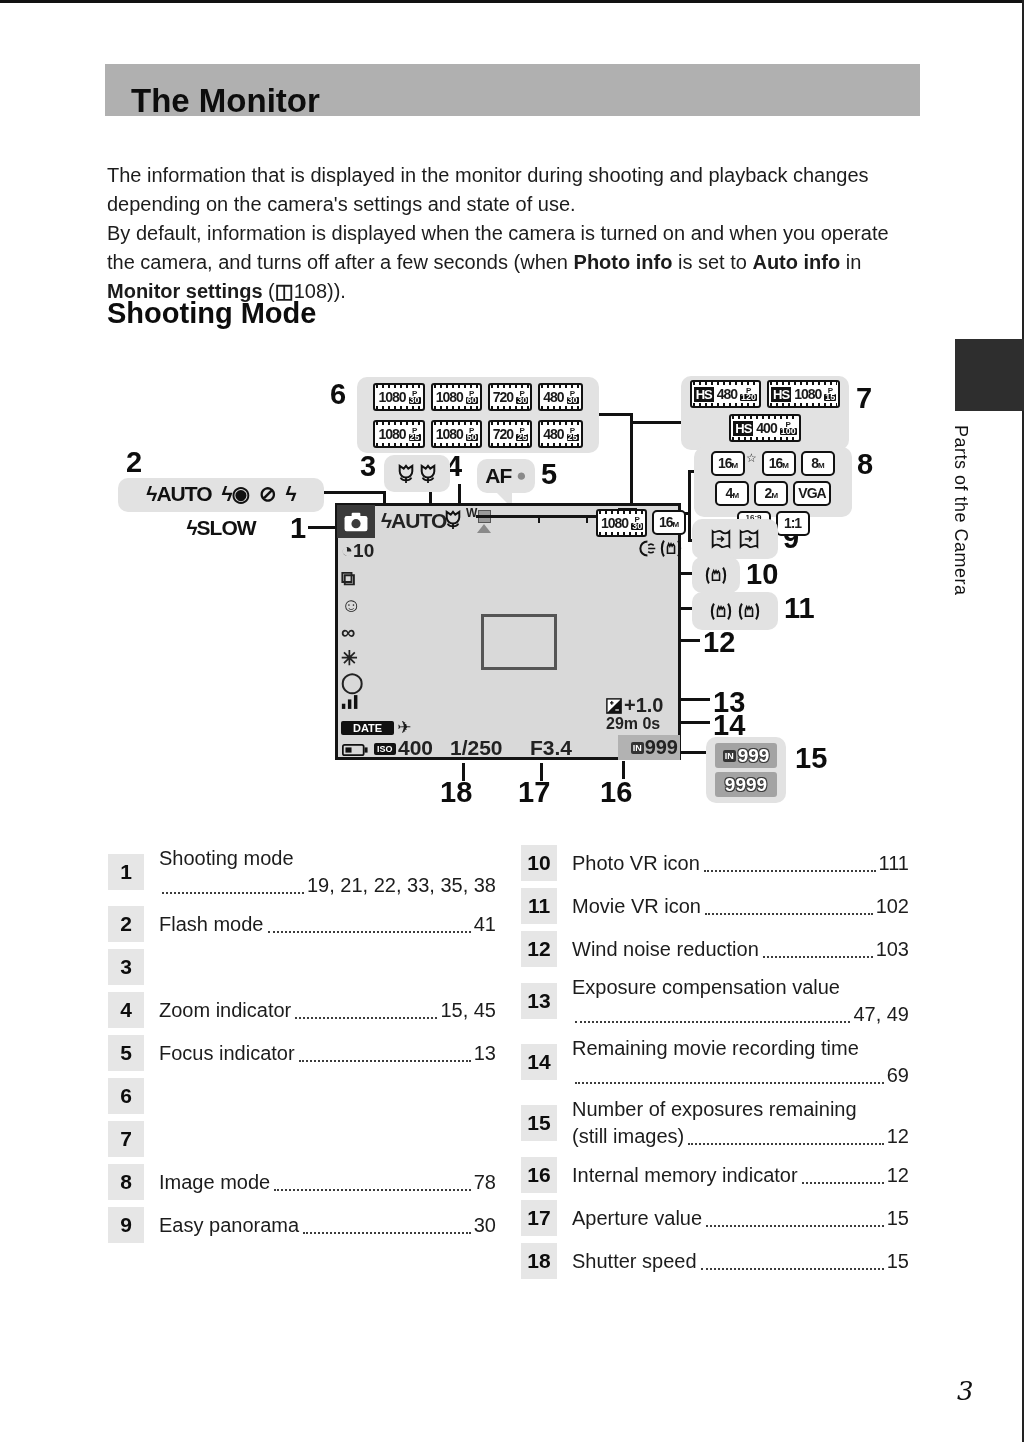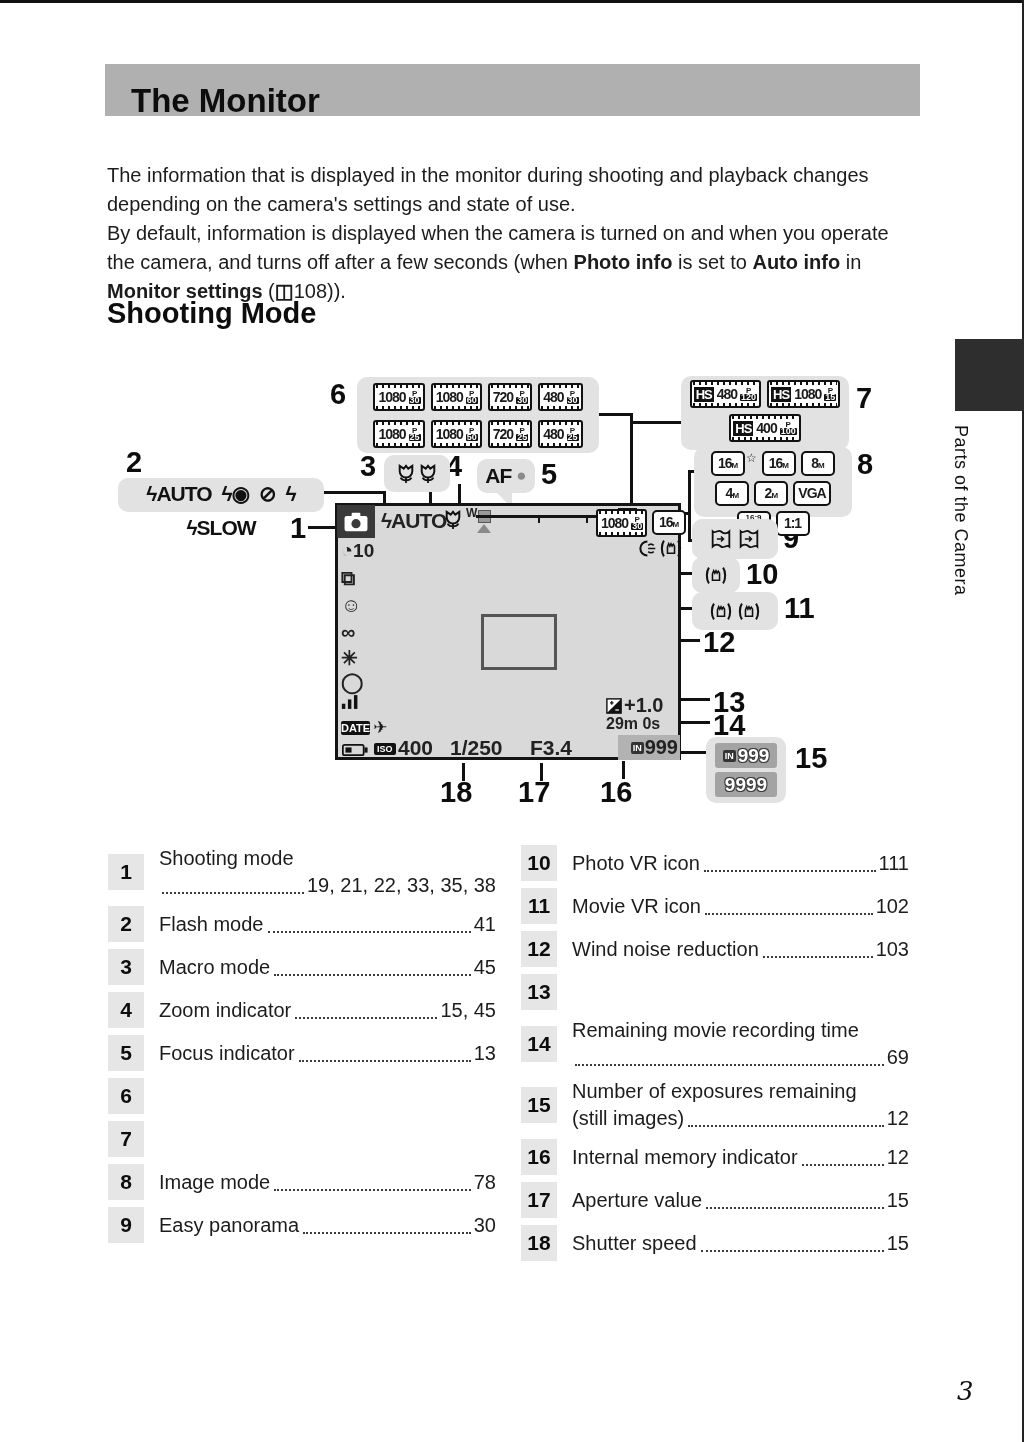--- a/index.html
+++ b/index.html
@@ -51,21 +51,21 @@
   .fm{font-weight:900;font-size:21px;letter-spacing:-1px;color:#111;}
 
   .pic{display:flex;align-items:center;justify-content:center;}
 
   
   .monitor{position:absolute;left:335px;top:503px;width:346px;height:257px;background:#d9d9d9;border:3px solid #141414;box-sizing:border-box;}
   .monitor .abs{position:absolute;}
   .cam-box{left:-1px;top:-1px;width:38px;height:33px;background:#3a3a3a;display:flex;align-items:center;justify-content:center;}
   .mtxt{font-weight:800;color:#222;}
   .licon{font-size:20px;font-weight:bold;color:#222;line-height:22px;}
-  .date-badge{background:#111;color:#fff;font-size:11px;font-weight:bold;padding:1px 0;border-radius:2px;}
+  .date-badge{background:#111;color:#fff;font-size:11px;font-weight:bold;padding:1px 12px;border-radius:2px;}
   .iso-badge{background:#111;color:#fff;font-size:9px;font-weight:bold;padding:1px 3px;border-radius:2px;text-align:right;}
   .in-box{background:#333;color:#fff;font-size:9px;font-weight:bold;padding:1px 2px;border-radius:2px;margin-right:1px;}
   .frames-hl{background:#b2b2b2;display:flex;align-items:center;justify-content:flex-end;padding:0 2px;box-sizing:border-box;}
   .focus-frame{border:3px solid #555;background:transparent;}
   .zoom-line{background:#141414;height:3px;}
   .tick{position:absolute;width:2px;height:8px;background:#141414;}
   .knob{width:11px;height:11px;background:#9a9a9a;border:1px solid #555;}
   .tri-up{width:0;height:0;border-left:7px solid transparent;border-right:7px solid transparent;border-bottom:9px solid #8a8a8a;}
   .tbox{border:2px solid #141414;background:#d9d9d9;font-size:10px;font-weight:bold;width:15px;height:13px;display:flex;align-items:center;justify-content:center;}
 
@@ -476,27 +476,20 @@
         <div class="entry">
           <div class="pline">
             <span class="lbl">Flash mode</span>
             <span class="dots"></span>
             <span class="pg">41</span>
           </div>
         </div>
       </div>
       <div class="lrow">
         <div class="lnum">3</div>
-        <div class="entry">
-          <div class="pline">
-            <span class="lbl">Macro mode</span>
-            <span class="dots"></span>
-            <span class="pg">45</span>
-          </div>
-        </div>
       </div>
       <div class="lrow">
         <div class="lnum">4</div>
         <div class="entry">
           <div class="pline">
             <span class="lbl">Zoom indicator</span>
             <span class="dots"></span>
             <span class="pg">15, 45</span>
           </div>
         </div>
@@ -564,20 +557,27 @@
         <div class="entry">
           <div class="pline">
             <span class="lbl">Wind noise reduction</span>
             <span class="dots"></span>
             <span class="pg">103</span>
           </div>
         </div>
       </div>
       <div class="lrow">
         <div class="lnum">13</div>
+        <div class="entry">
+          <div class="lbl">Exposure compensation value</div>
+          <div class="pline">
+            <span class="dots"></span>
+            <span class="pg">47, 49</span>
+          </div>
+        </div>
       </div>
       <div class="lrow">
         <div class="lnum">14</div>
         <div class="entry">
           <div class="lbl">Remaining movie recording time</div>
           <div class="pline">
             <span class="dots"></span>
             <span class="pg">69</span>
           </div>
         </div>

